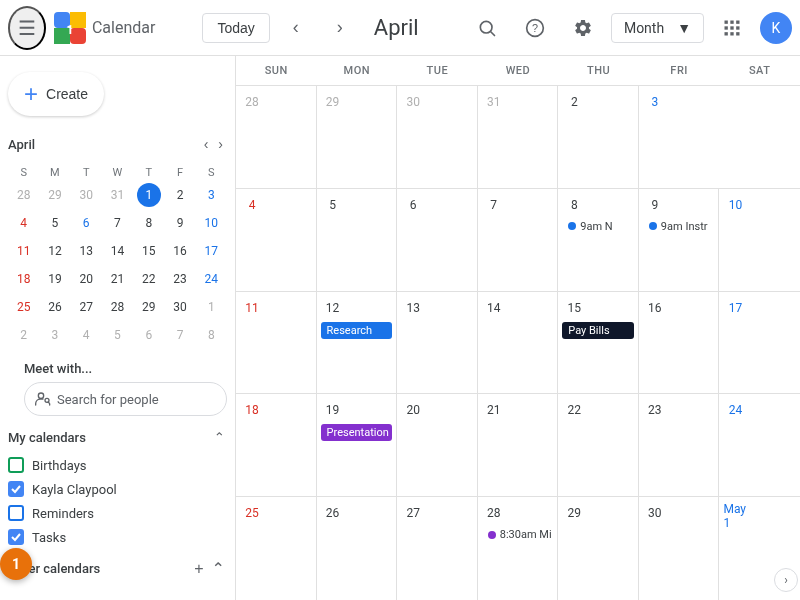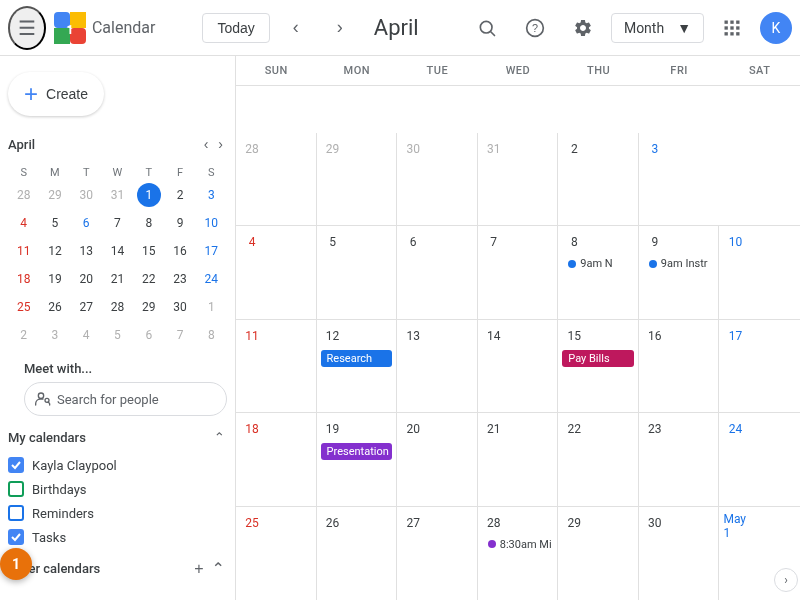--- a/index.html
+++ b/index.html
@@ -83,21 +83,21 @@
     
     .notification-bubble {
       position: fixed; left: 0; bottom: 20px;
       width: 32px; height: 32px; background: #e8710a; border-radius: 50%;
       display: flex; align-items: center; justify-content: center;
       color: white; font-size: 14px; font-weight: bold; cursor: pointer;
       z-index: 100; box-shadow: 0 2px 6px rgba(0,0,0,0.3);
     }
 
     
-    .cal-grid-container { flex: 1; display: flex; flex-direction: column; overflow: hidden; gap: 47px; }
+    .cal-grid-container { flex: 1; display: flex; flex-direction: column; overflow: hidden; }
     .cal-grid-header {
       display: grid; grid-template-columns: repeat(7, 1fr);
       border-bottom: 1px solid #e0e0e0;
     }
     .cal-day-header {
       text-align: center; padding: 8px 4px; font-size: 11px;
       color: #70757a; font-weight: 500; letter-spacing: 0.5px;
     }
     .cal-body {
       flex: 1; display: grid; grid-template-rows: repeat(5, 1fr);
@@ -295,30 +295,30 @@
       </div>
     </div>
 
     <div class="calendars-section">
       <div class="cal-section-header">
         <span class="cal-section-title">My calendars</span>
         <button class="cal-toggle-btn">⌃</button>
       </div>
 
       <div class="cal-item">
+        <div class="cal-checkbox" style="border:2px solid #0f9d58;background:white;"></div>
+        <span class="cal-label">Birthdays</span>
+      </div>
+      <div class="cal-item">
         <div class="cal-checkbox" style="background:#4285f4;">
           <svg width="12" height="12" viewBox="0 0 12 12">
               <polyline points="2,6 5,9 10,3" stroke="white" stroke-width="2" fill="none"></polyline>
             </svg>
         </div>
         <span class="cal-label">Kayla Claypool</span>
-      </div>
-      <div class="cal-item">
-        <div class="cal-checkbox" style="border:2px solid #0f9d58;background:white;"></div>
-        <span class="cal-label">Birthdays</span>
       </div>
       <div class="cal-item">
         <div class="cal-checkbox" style="border:2px solid #1a73e8;background:white;"></div>
         <span class="cal-label">Reminders</span>
       </div>
       <div class="cal-item">
         <div class="cal-checkbox" style="background:#4285f4;">
           <svg width="12" height="12" viewBox="0 0 12 12">
               <polyline points="2,6 5,9 10,3" stroke="white" stroke-width="2" fill="none"></polyline>
             </svg>
@@ -368,21 +368,21 @@
               <span class="event-dot" style="background: rgb(26, 115, 232);"></span>
               <span>9am Instr</span>
             </div></div>
           <div class="cal-cell"><div class="cal-cell-num sat-color">10</div></div>
         </div>
         <div class="cal-week">
           <div class="cal-cell"><div class="cal-cell-num" style="color: rgb(217, 48, 37);">11</div></div>
           <div class="cal-cell"><div class="cal-cell-num">12</div><div class="cal-event" style="background: rgb(26, 115, 232); color: white; font-size: 11px; padding: 2px 6px; border-radius: 3px;">Research</div></div>
           <div class="cal-cell"><div class="cal-cell-num">13</div></div>
           <div class="cal-cell"><div class="cal-cell-num">14</div></div>
-          <div class="cal-cell"><div class="cal-cell-num">15</div><div class="cal-event" style="background: #be185d; color: white; font-size: 11px; padding: 2px 6px; border-radius: 3px;">Pay Bills</div></div>
+          <div class="cal-cell"><div class="cal-cell-num">15</div><div class="cal-event" style="background: #0f172a; color: white; font-size: 11px; padding: 2px 6px; border-radius: 3px;">Pay Bills</div></div>
           <div class="cal-cell"><div class="cal-cell-num">16</div></div>
           <div class="cal-cell"><div class="cal-cell-num sat-color">17</div></div>
         </div>
         <div class="cal-week">
           <div class="cal-cell"><div class="cal-cell-num" style="color: rgb(217, 48, 37);">18</div></div>
           <div class="cal-cell"><div class="cal-cell-num">19</div><div class="cal-event" style="background: rgb(132, 48, 206); color: white; font-size: 11px; padding: 2px 6px; border-radius: 3px;">Presentation</div></div>
           <div class="cal-cell"><div class="cal-cell-num">20</div></div>
           <div class="cal-cell"><div class="cal-cell-num">21</div></div>
           <div class="cal-cell"><div class="cal-cell-num">22</div></div>
           <div class="cal-cell"><div class="cal-cell-num">23</div></div>

